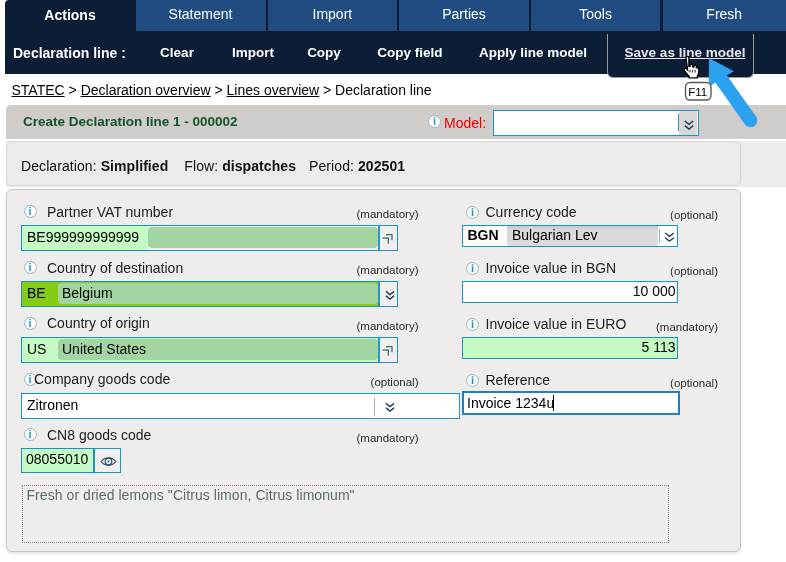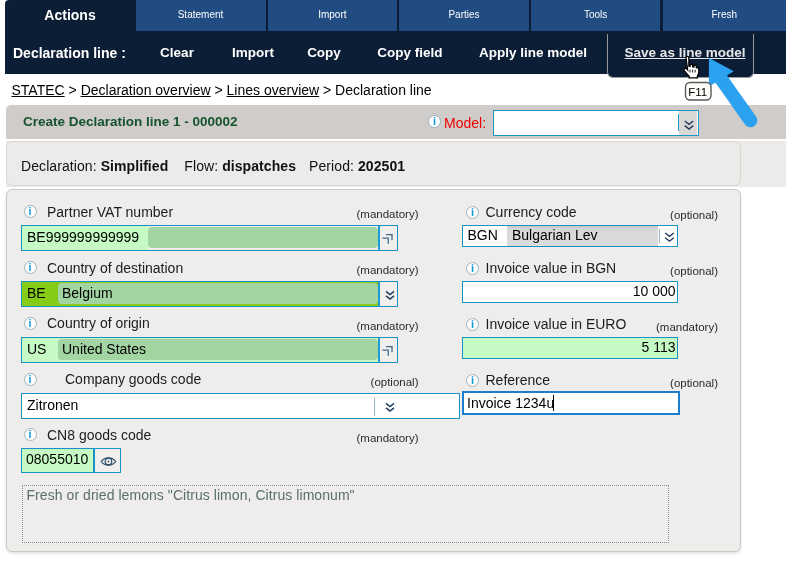--- a/index.html
+++ b/index.html
@@ -1,21 +1,21 @@
 <!DOCTYPE html>
 <html><head>
 <meta charset="utf-8">
 <style>
 * { margin:0; padding:0; box-sizing:border-box; }
 html,body { width:786px; height:562px; background:#ffffff; font-family:"Liberation Sans", sans-serif; position:relative; overflow:hidden; }
 .abs { position:absolute; }
 
 
 #navbar { left:5px; top:0px; width:781px; height:74px; background:#0b1e36; border-radius:4px 0 0 0; }
-.tab { position:absolute; top:0px; height:30.5px; background:#204c82; color:#ffffff; font-size:10px; text-align:center; line-height:29px; }
+.tab { position:absolute; top:0px; height:30.5px; background:#204c82; color:#ffffff; font-size:14px; text-align:center; line-height:29px; }
 #tab-actions { color:#fff; font-weight:bold; background:transparent; }
 
 
 .mrow { position:absolute; color:#ffffff; font-size:13.5px; font-weight:bold; white-space:nowrap; }
 .sc { position:absolute; color:#efb400; font-size:10px; font-weight:normal; white-space:nowrap; transform:translateX(-50%);margin-top:46px; }
 .mi { transform:translateX(-50%); }
 #savebox { left:607px; top:34px; width:147px; height:43.5px; background:#0b1e36; border:1px solid #9a9a9a; border-top:none; border-radius:0 0 6px 6px; }
 
 
 #crumb { left:11.5px; top:82px; font-size:14px; color:#000; white-space:nowrap; }
@@ -129,21 +129,21 @@
       <span class="itxt" style="position:absolute;left:4px;top:1.5px;">United States</span>
     </div>
   <div class="cell" style="left:357.5px;width:17.5px;background:#f1efee;"></div>
   <div class="vbar" style="left:355.5px;"></div>
   <svg class="chev" style="left:358px;top:3px;" width="14" height="15" viewBox="0 0 14 15">
       <path d="M6 5.6 H12 V11.2 M2.5 9.2 H8.3 V14.8" fill="none" stroke="#3d6b85" stroke-width="1.3"></path>
     </svg>
 </div>
 
 <div class="info" style="left:23.5px;top:372.5px;"></div>
-<div class="lbl" style="left:65px;top:371px;">Company goods code</div>
+<div class="lbl" style="left:34px;top:371px;">Company goods code</div>
 <div class="req" style="right:367.5px;top:376px;">(optional)</div>
 <div class="field" style="left:21px;top:393px;width:439px;height:26px;background:#fff;">
   <span class="itxt" style="position:absolute;left:5px;top:2.5px;">Zitronen</span>
   <div class="cell" style="left:352px;width:1px;top:4px;height:18px;background:#8fb8cc;"></div>
   <svg class="chev" style="left:362px;top:7px;" width="12" height="12" viewBox="0 0 12 12">
       <path d="M2 2.4 L6 5.6 L10 2.4 M2 6.9 L6 10.1 L10 6.9" fill="none" stroke="#1c3a5e" stroke-width="1.4"></path>
     </svg>
 </div>
 
 <div class="info" style="left:23.5px;top:428px;"></div>
@@ -157,21 +157,21 @@
       <path d="M1.2 6.5 C4.8 1.6 12.2 1.6 15.8 6.5 C12.2 11.4 4.8 11.4 1.2 6.5 Z" fill="none" stroke="#2d4f6b" stroke-width="1.2"></path>
       <circle cx="8.5" cy="6.5" r="3.3" fill="none" stroke="#2d4f6b" stroke-width="1.2"></circle>
       <circle cx="8.5" cy="6.5" r="0.9" fill="#2d4f6b"></circle>
     </svg>
 </div>
 
 <div class="info" style="left:466px;top:206px;"></div>
 <div class="lbl" style="left:485.5px;top:204px;">Currency code</div>
 <div class="req" style="right:68px;top:209px;">(optional)</div>
 <div class="field" style="left:462px;top:225px;width:216px;height:22px;">
-  <span class="itxt" style="position:absolute;left:4.5px;top:1px;">BGN</span>
+  <span class="itxt" style="position:absolute;left:4.5px;top:1px;font-weight:bold;">BGN</span>
   <div class="cell" style="left:44px;width:151px;background:linear-gradient(180deg,#c9c9c9 0px,#d9d9d9 4px,#dcdcdc 100%);text-decoration:underline;">
       <span class="itxt" style="position:absolute;left:5px;top:1px;">Bulgarian Lev</span>
     </div>
   <div class="cell" style="left:196px;width:1px;top:3px;height:14px;background:#8fb8cc;"></div>
   <svg class="chev" style="left:200px;top:4.5px;" width="13" height="13" viewBox="0 0 13 13">
       <path d="M2.2 2 L6.5 5.4 L10.8 2 M2.2 6.8 L6.5 10.2 L10.8 6.8" fill="none" stroke="#1e3a5f" stroke-width="1.4"></path>
     </svg>
 </div>
 
 <div class="info" style="left:466px;top:262px;"></div>

